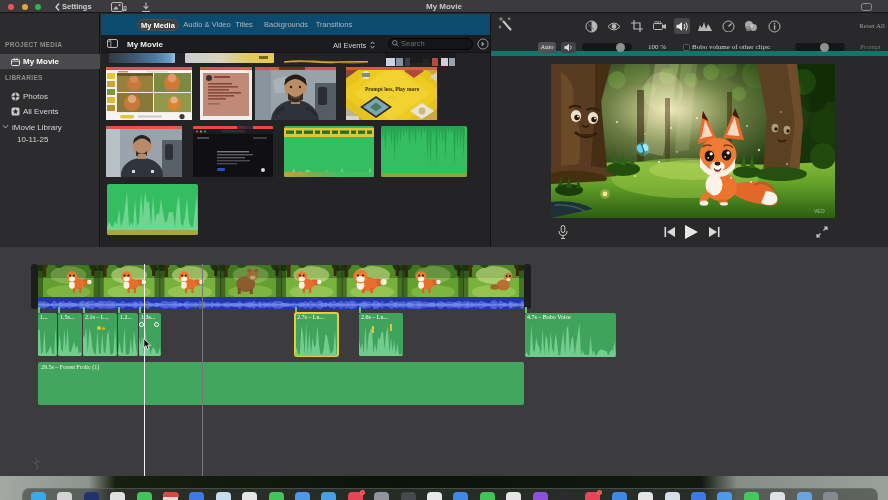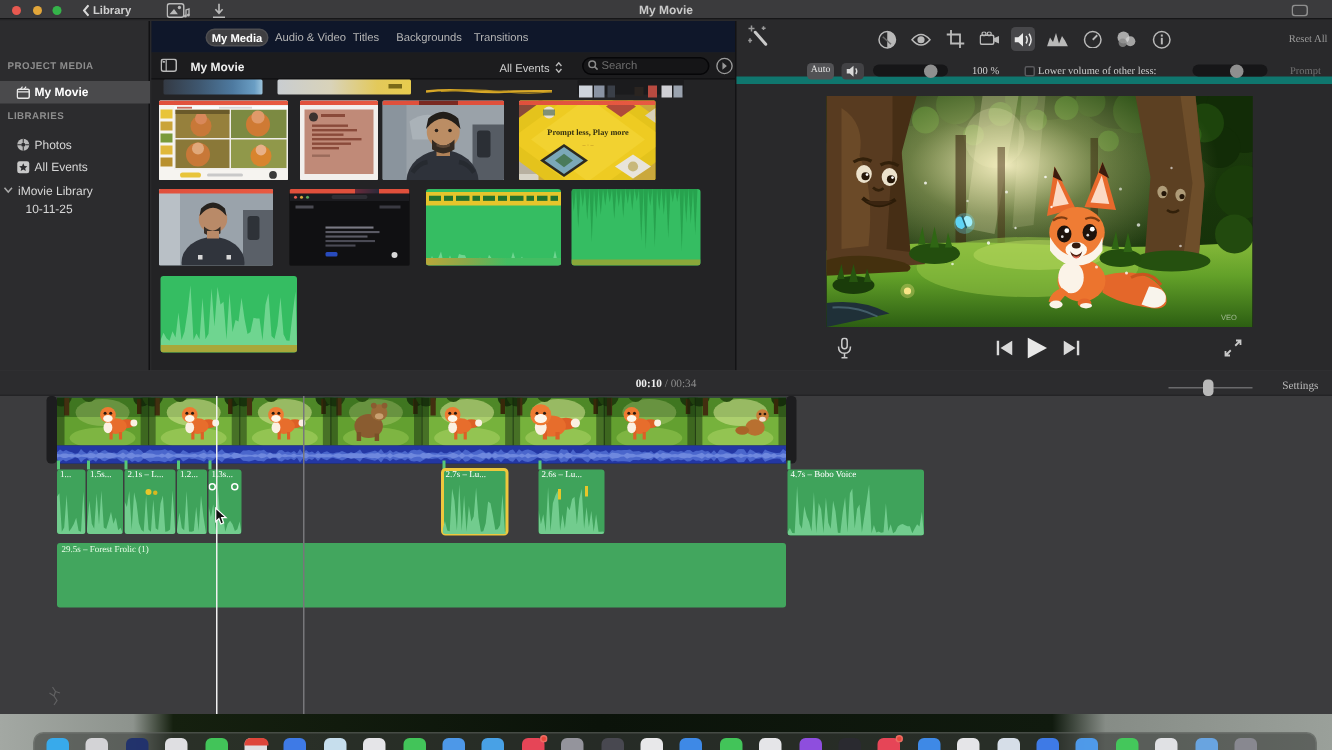--- a/index.html
+++ b/index.html
@@ -30,21 +30,21 @@
   #viewerpanel { position:absolute; left:490px; top:14px; width:398px; height:233px; background:#29292b; border-left:1px solid #131315; }
 
   
   .side-sec { position:absolute; left:5px; color:#8d8d8d; font-size:6.5px; font-weight:bold; letter-spacing:.3px; }
   .side-row { position:absolute; left:0; width:100px; height:15px; display:flex; align-items:center; color:#d6d6d6; font-size:8px; }
   .side-row.sel { background:#4a4a4c; color:#fff; font-weight:bold; }
   .side-row .ic { display:inline-flex; width:9px; height:9px; margin:0 3px 0 11px; }
   .side-row.lib2 .ic { margin-left:2px; width:7px; }
 
   
-  #tabsrow { position:absolute; left:101px; top:14px; width:389px; height:21px; background:#0f172a; }
+  #tabsrow { position:absolute; left:101px; top:14px; width:389px; height:21px; background:#0c4a6e; }
   .tab { position:absolute; top:5px; height:12px; line-height:12px; color:#b4b4b4; font-size:7.5px; text-align:center; white-space:nowrap; }
   .tab.active { color:#fff; background:#3f3f42; border:1px solid #4e4e51; border-radius:7px; font-weight:bold; }
 
   
   #bheader { position:absolute; left:101px; top:35px; width:389px; height:18px; background:#1c1c1e; border-bottom:1px solid #121214; }
   #btitle { position:absolute; left:26px; top:5px; color:#efefef; font-size:8px; font-weight:bold; }
   #allclips { position:absolute; left:232px; top:5.5px; color:#d0d0d0; font-size:7.5px; }
   #searchbox { position:absolute; left:287px; top:2.5px; width:85px; height:12px; background:#151517; border:1px solid #060608; border-radius:6px; color:#6e6e6e; font-size:7.5px; display:flex; align-items:center; padding-left:3px; gap:2px; }
 
   
@@ -110,21 +110,21 @@
   <div id="window">
 
     <div id="titlebar">
       <div class="tlight" style="left:8px;background:#e85950"></div>
       <div class="tlight" style="left:21.5px;background:#e2a63a"></div>
       <div class="tlight" style="left:35px;background:#35b44a"></div>
       <div id="projects-btn">
         <svg width="5" height="8" viewBox="0 0 5 8">
             <path d="M4 .5 1 4l3 3.5" stroke="#d8d8d8" stroke-width="1.3" fill="none"></path>
           </svg>
-        <span>Library</span>
+        <span>Settings</span>
       </div>
       <svg class="tb-icon" style="left:111px" width="16" height="10" viewBox="0 0 16 10">
         <rect x="0.5" y="0.5" width="11" height="9" rx="1.5" fill="none" stroke="#b9b9b9"></rect>
         <path d="M2 7.5 5 4l2.6 3.5z" fill="#b9b9b9"></path>
           <circle cx="8.6" cy="3" r="1.1" fill="#b9b9b9"></circle>
         <path d="M13 8.5V4.6l2-.6v3.9" stroke="#b9b9b9" stroke-width="0.9" fill="none"></path>
           <circle cx="12.6" cy="8.6" r="1" fill="#b9b9b9"></circle>
           <circle cx="14.6" cy="8" r="1" fill="#b9b9b9"></circle>
       </svg>
       <svg class="tb-icon" style="left:141px" width="10" height="10" viewBox="0 0 10 10">
@@ -508,21 +508,21 @@
           <svg width="10" height="9" viewBox="0 0 10 9">
           <path d="M0.5 3h2L5 .8v7.4L2.5 6H0.5z" fill="#d9d9d9"></path>
           <path d="M6.5 2.6 q1.4 1.9 0 3.8" stroke="#d9d9d9" stroke-width="0.9" fill="none"></path>
         </svg>
         </div>
         <div class="slider-track" style="left:91px;top:5px;width:50px;height:8px">
           <div class="slider-knob" style="left:34px;top:-0.5px;width:9px;height:9px;background:#8f8f8f"></div>
         </div>
         <span id="vol-pct">100 %</span>
         <div id="lvcheck"></div>
-        <span id="lvlabel">Lower volume of other less:</span>
+        <span id="lvlabel">Bobo volume of other clips:</span>
         <div class="slider-track" style="left:304px;top:5px;width:50px;height:8px">
           <div class="slider-knob" style="left:25px;top:-0.5px;width:9px;height:9px;background:#8f8f8f"></div>
         </div>
         <span id="reset2">Prompt</span>
       </div>
 
       <div id="viewerimg">
         <svg width="284" height="154" viewBox="0 0 284 154">
           <defs>
             <linearGradient id="vbg" x1="0" y1="0" x2="0" y2="1">
@@ -707,26 +707,20 @@
           <rect x="8.9" y="0" width="1.6" height="10" fill="#d9d9d9"></rect>
         <path d="M0 0 8 5 0 10z" fill="#d9d9d9"></path>
         </svg>
         <svg class="abs" style="left:325px;top:4px" width="12" height="12" viewBox="0 0 12 12">
           <path d="M7.5 4.5 11 1M8 1h3v3M4.5 7.5 1 11M1 8v3h3" stroke="#c9c9c9" stroke-width="1.2" fill="none"></path>
         </svg>
       </div>
     </section>
 
     <div id="timeline">
-      <div id="tl-header">
-        <div id="tl-time"><b>00:10</b> <span>/ 00:34</span></div>
-        <div id="tl-zoom-track"></div>
-        <div id="tl-zoom-knob"></div>
-        <span id="tl-settings">Settings</span>
-      </div>
 
       <div class="trimhandle" style="left:31px"></div>
       <div class="trimhandle" style="left:524px"></div>
 
       <div id="filmstrip">
         <svg width="486" height="32" id="filmstrip-svg">
         <polygon points="29.113046875000002,9 30.793046875,2.5 32.893046875,8" fill="#e76d2c"></polygon>
         <polygon points="34.993046875000005,8 36.883046875000005,2.5 38.563046875000005,9" fill="#e76d2c"></polygon>
         <g>
           <rect x="0" y="0" width="60.75" height="13" fill="#3f7620"></rect>

